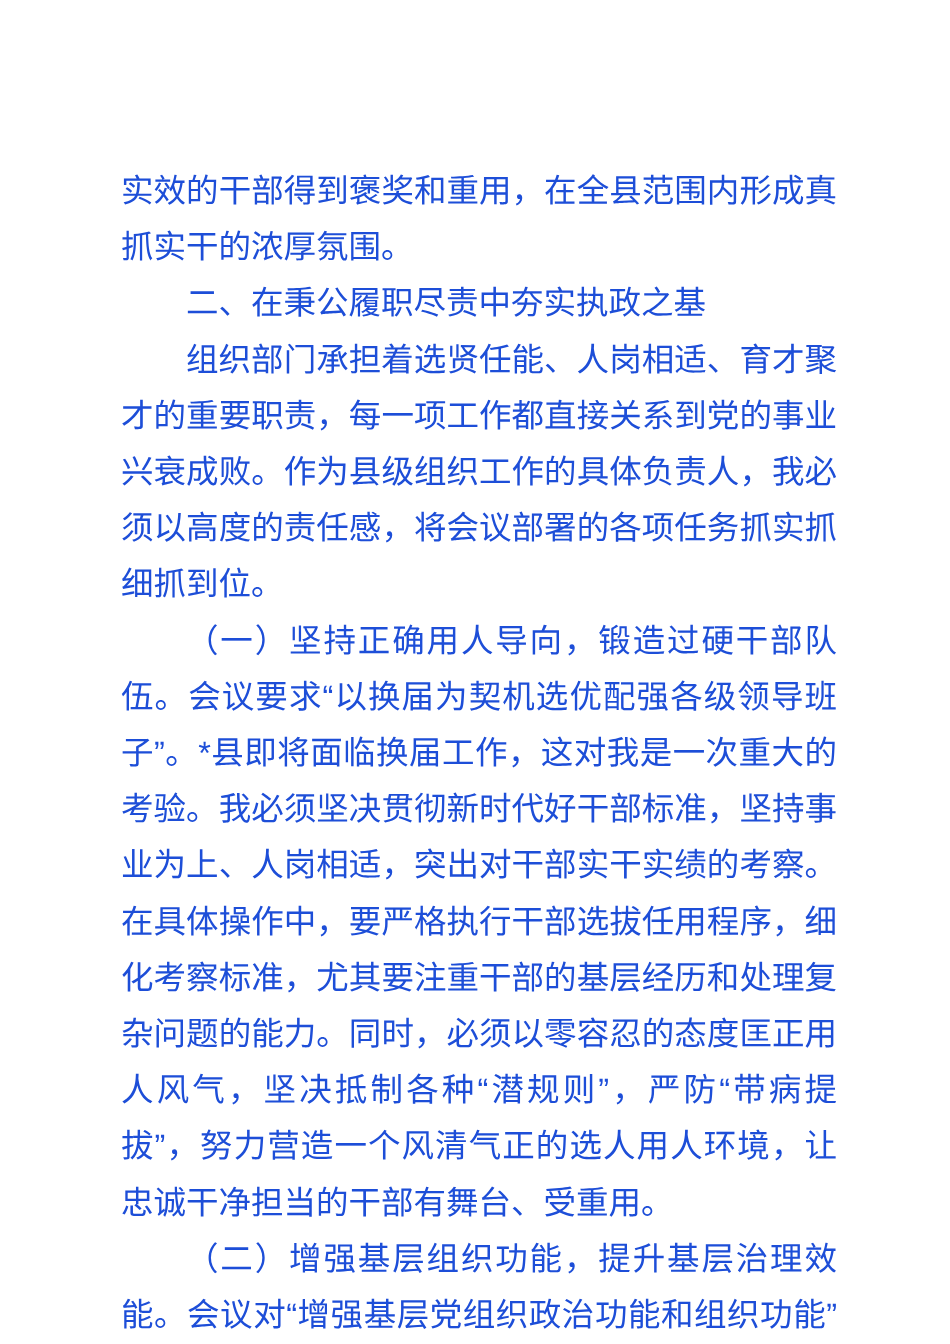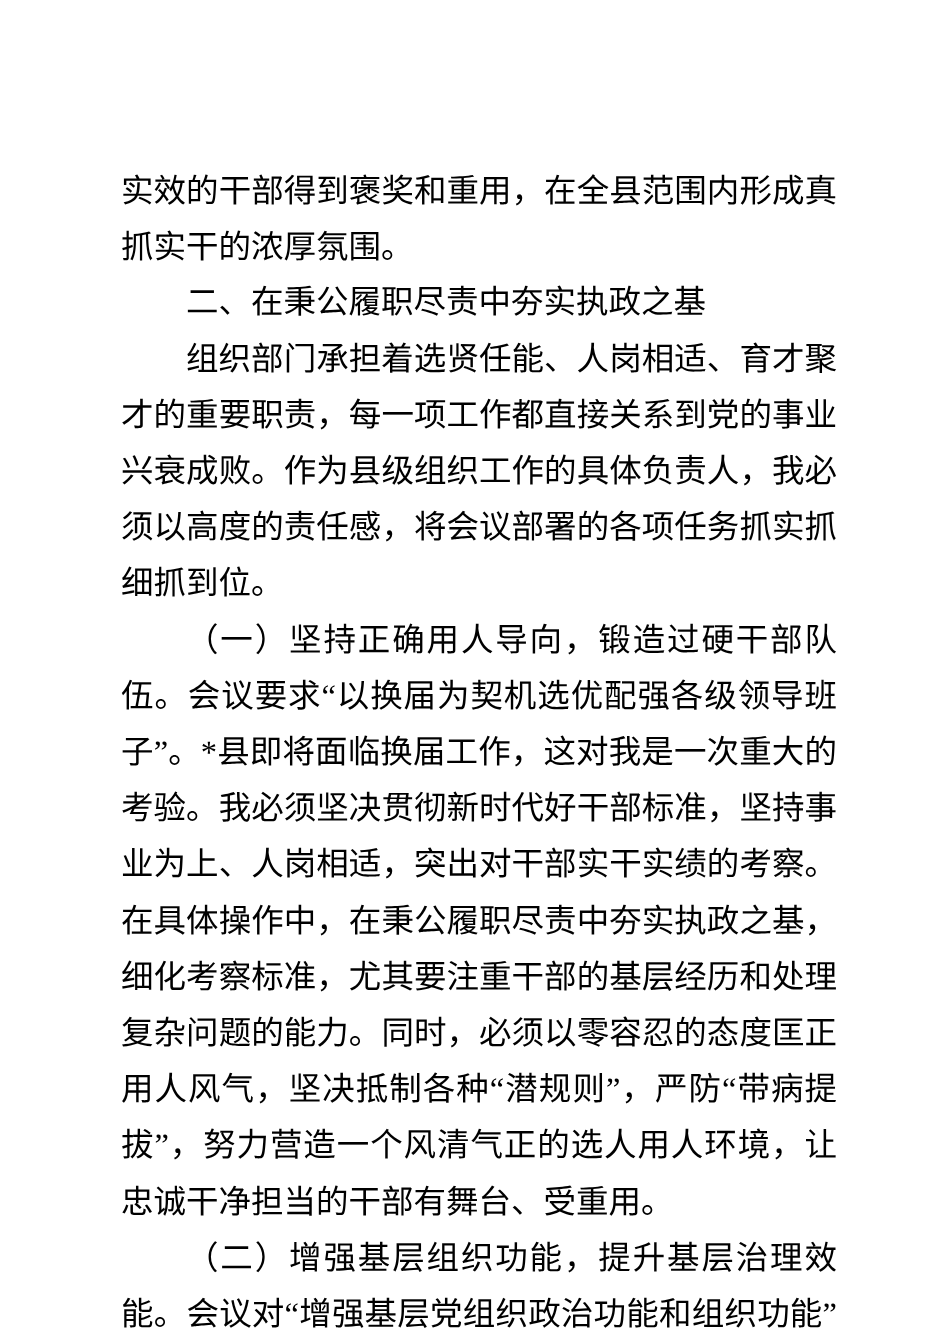--- a/index.html
+++ b/index.html
@@ -23,34 +23,33 @@
     position: absolute;
     left: 121px;
     top: 163px;
     width: 716px;
   }
 
   .para {
     font-family: "Liberation Sans", "DejaVu Sans", sans-serif;
     font-size: 32.5px;
     line-height: 56.2px;
-    color: #000000;
+    color: #1d4ed8;
     text-align: justify;
     text-justify: inter-character;
     margin: 0;
     padding: 0;
     letter-spacing: 0px;
     font-weight: 400;
     -webkit-font-smoothing: none;
     text-rendering: geometricPrecision;
   }
 
   .para.indent {
     text-indent: 65px;
-    font-family: Liberation Serif, serif;
   }
 
   .para.cont {
     text-indent: 0;
   }
 
   
   .para.clipped {
     
   }
@@ -60,18 +59,18 @@
 
 <div class="page">
   <div class="text-column">
 
     <p class="para cont">实效的干部得到褒奖和重用，在全县范围内形成真抓实干的浓厚氛围。</p>
 
     <p class="para indent">二、在秉公履职尽责中夯实执政之基</p>
 
     <p class="para indent">组织部门承担着选贤任能、人岗相适、育才聚才的重要职责，每一项工作都直接关系到党的事业兴衰成败。作为县级组织工作的具体负责人，我必须以高度的责任感，将会议部署的各项任务抓实抓细抓到位。</p>
 
-    <p class="para indent">（一）坚持正确用人导向，锻造过硬干部队伍。会议要求“以换届为契机选优配强各级领导班子”。*县即将面临换届工作，这对我是一次重大的考验。我必须坚决贯彻新时代好干部标准，坚持事业为上、人岗相适，突出对干部实干实绩的考察。在具体操作中，在秉公履职尽责中夯实执政之基，细化考察标准，尤其要注重干部的基层经历和处理复杂问题的能力。同时，必须以零容忍的态度匡正用人风气，坚决抵制各种“潜规则”，严防“带病提拔”，努力营造一个风清气正的选人用人环境，让忠诚干净担当的干部有舞台、受重用。</p>
+    <p class="para indent">（一）坚持正确用人导向，锻造过硬干部队伍。会议要求“以换届为契机选优配强各级领导班子”。*县即将面临换届工作，这对我是一次重大的考验。我必须坚决贯彻新时代好干部标准，坚持事业为上、人岗相适，突出对干部实干实绩的考察。在具体操作中，要严格执行干部选拔任用程序，细化考察标准，尤其要注重干部的基层经历和处理复杂问题的能力。同时，必须以零容忍的态度匡正用人风气，坚决抵制各种“潜规则”，严防“带病提拔”，努力营造一个风清气正的选人用人环境，让忠诚干净担当的干部有舞台、受重用。</p>
 
     <p class="para indent clipped">（二）增强基层组织功能，提升基层治理效能。会议对“增强基层党组织政治功能和组织功能”提出了明确要求。结合*县的实际，我思考着如何将这一要求转化为具体实践。不能满足于传统的“三会一课”，而应探索更多富有活力的党建模</p>
 
   </div>
 </div>
 
 </body></html>

